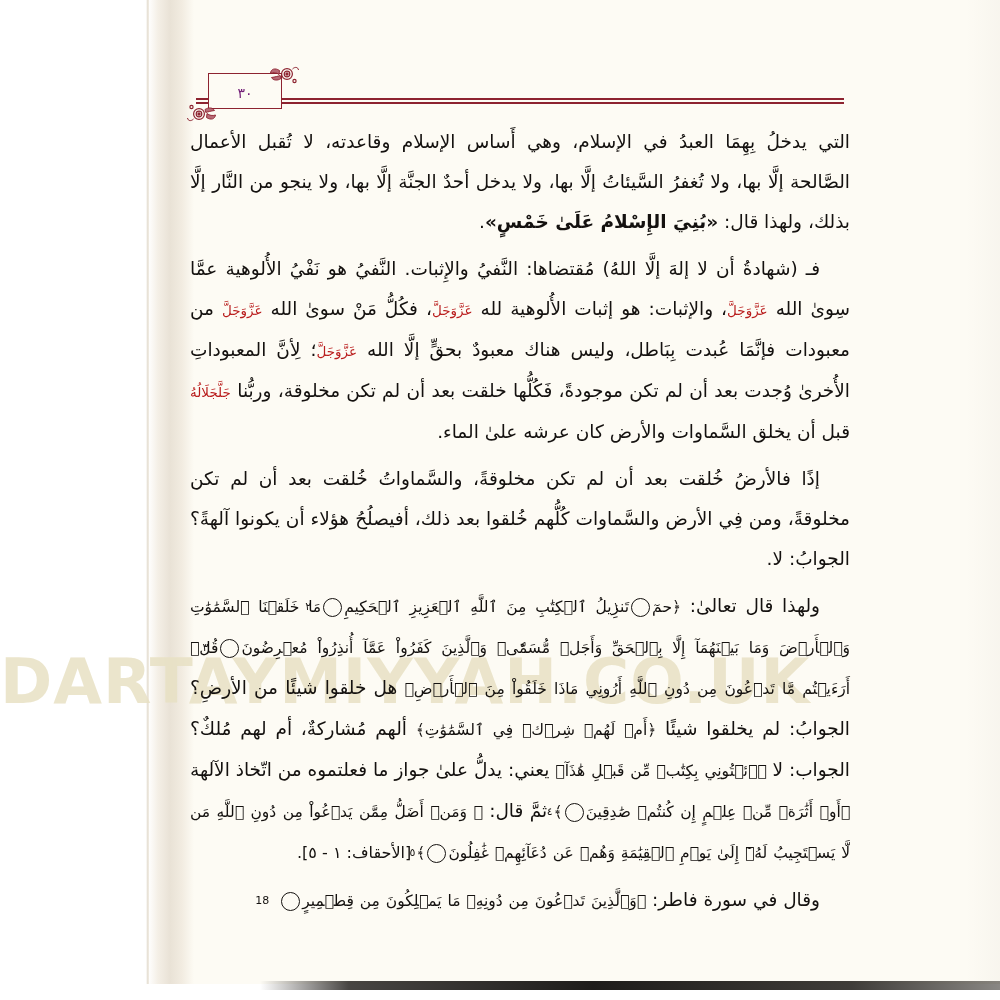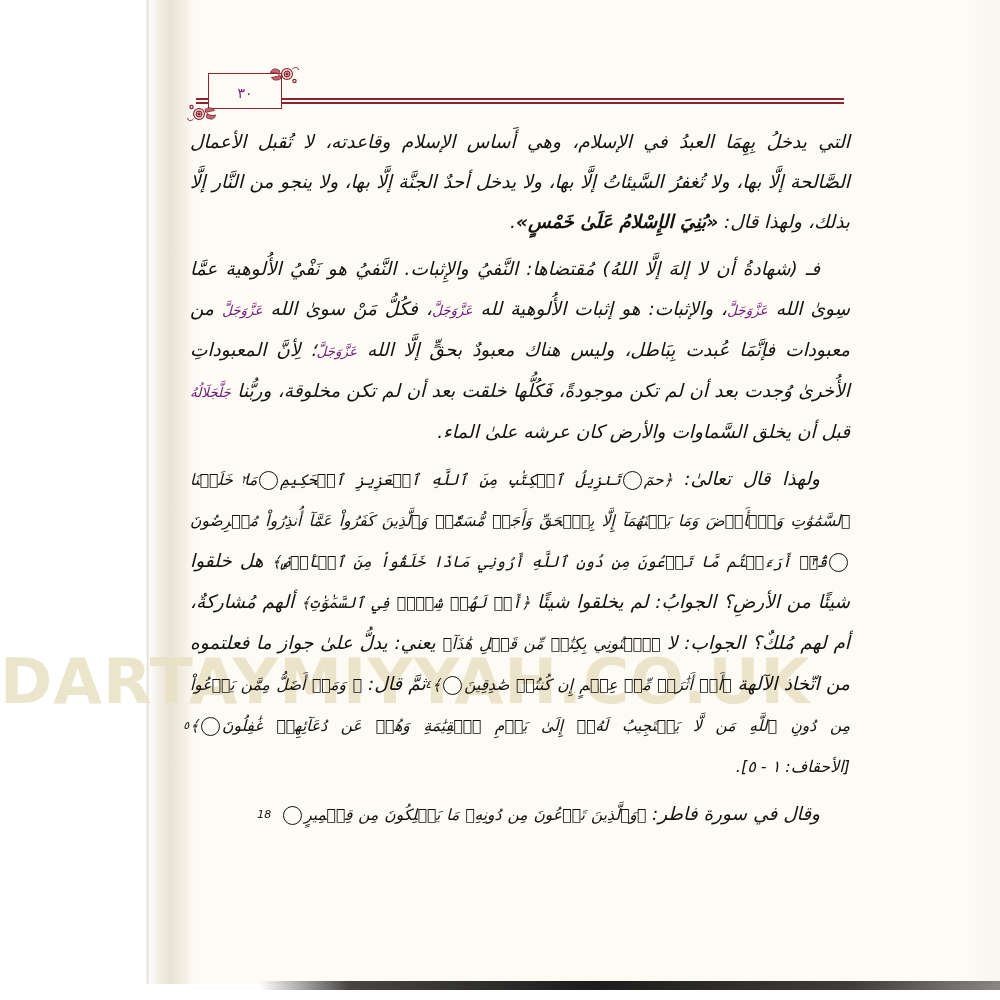--- a/index.html
+++ b/index.html
@@ -172,33 +172,32 @@
   }
 
   
   .body {
     margin-top: 6px;
     font-family: "DejaVu Sans", "Liberation Sans", sans-serif;
     color: #14110f;
     text-align: justify;
     text-justify: inter-word;
     direction: rtl;
-    font-style: italic;
   }
   p.para {
     margin: 0 0 7px 0;
     font-size: 18.5px;
     line-height: 40px;
     text-indent: 30px;
     text-align: justify;
   }
   p.para.noindent { text-indent: 0; }
 
   .accent {           
-    color: #701a75;
+    color: #b91c1c;
     font-size: 13.5px;
     letter-spacing: -0.3px;
   }
 
   .hadith {           
     font-weight: 600;
     letter-spacing: -0.2px;
   }
   .ayah {
     font-family: "DejaVu Sans", "Liberation Sans", sans-serif;
@@ -288,20 +287,21 @@
           </g>
         </svg>
 
         <div class="folio-num">٣٠</div>
       </div>
     </div>
 
     <div class="body" id="body-text">
         <p class="para noindent"><span>التي يدخلُ بِهِمَا العبدُ في الإسلام، وهي أَساس الإسلام وقاعدته، لا تُقبل الأعمال الصَّالحة إلَّا بها، ولا تُغفرُ السَّيئاتُ إلَّا بها، ولا يدخل أحدٌ الجنَّة إلَّا بها، ولا ينجو من النَّار إلَّا بذلك، ولهذا قال: </span><span class="hadith">«بُنِيَ الإِسْلامُ عَلَىٰ خَمْسٍ»</span><span>.</span></p>
         <p class="para"><span>فـ (شهادةُ أن لا إلهَ إلَّا اللهُ) مُقتضاها: النَّفيُ والإِثبات. النَّفيُ هو نَفْيُ الأُلوهية عمَّا سِوىٰ الله </span><span class="accent">عَزَّوَجَلَّ</span><span>، والإثبات: هو إثبات الأُلوهية لله </span><span class="accent">عَزَّوَجَلَّ</span><span>، فكُلُّ مَنْ سوىٰ الله </span><span class="accent">عَزَّوَجَلَّ</span><span> من معبودات فإنَّمَا عُبدت بِبَاطل، وليس هناك معبودٌ بحقٍّ إلَّا الله </span><span class="accent">عَزَّوَجَلَّ</span><span>؛ لِأنَّ المعبوداتِ الأُخرىٰ وُجدت بعد أن لم تكن موجودةً، فَكُلُّها خلقت بعد أن لم تكن مخلوقة، وربُّنا </span><span class="accent">جَلَّجَلَالُهُ</span><span> قبل أن يخلق السَّماوات والأرض كان عرشه علىٰ الماء.</span></p>
+        <p class="para"><span>إذًا فالأرضُ خُلقت بعد أن لم تكن مخلوقةً، والسَّماواتُ خُلقت بعد أن لم تكن مخلوقةً، ومن فِي الأرض والسَّماوات كُلُّهم خُلقوا بعد ذلك، أفيصلُحُ هؤلاء أن يكونوا آلهةً؟ الجوابُ: لا.</span></p>
         <p class="para"><span>ولهذا قال تعالىٰ: </span><span class="ayah">﴿حمٓ</span><span class="ayah-num">١</span><span class="ayah">تَنزِيلُ ٱلۡكِتَٰبِ مِنَ ٱللَّهِ ٱلۡعَزِيزِ ٱلۡحَكِيمِ</span><span class="ayah-num">٢</span><span class="ayah">مَا خَلَقۡنَا ٱلسَّمَٰوَٰتِ وَٱلۡأَرۡضَ وَمَا بَيۡنَهُمَآ إِلَّا بِٱلۡحَقِّ وَأَجَلٖ مُّسَمّٗىۚ وَٱلَّذِينَ كَفَرُواْ عَمَّآ أُنذِرُواْ مُعۡرِضُونَ</span><span class="ayah-num">٣</span><span class="ayah">قُلۡ أَرَءَيۡتُم مَّا تَدۡعُونَ مِن دُونِ ٱللَّهِ أَرُونِي مَاذَا خَلَقُواْ مِنَ ٱلۡأَرۡضِ﴾</span><span> هل خلقوا شيئًا من الأرضِ؟ الجوابُ: لم يخلقوا شيئًا </span><span class="ayah">﴿أَمۡ لَهُمۡ شِرۡكٞ فِي ٱلسَّمَٰوَٰتِ﴾</span><span> ألهم مُشاركةٌ، أم لهم مُلكٌ؟ الجواب: لا </span><span class="ayah">﴿ٱئۡتُونِي بِكِتَٰبٖ مِّن قَبۡلِ هَٰذَآ﴾</span><span> يعني: يدلُّ علىٰ جواز ما فعلتموه من اتّخاذ الآلهة </span><span class="ayah">﴿أَوۡ أَثَٰرَةٖ مِّنۡ عِلۡمٍ إِن كُنتُمۡ صَٰدِقِينَ</span><span class="ayah-num">٤</span><span class="ayah">﴾</span><span> ثمَّ قال: </span><span class="ayah">﴿ وَمَنۡ أَضَلُّ مِمَّن يَدۡعُواْ مِن دُونِ ٱللَّهِ مَن لَّا يَسۡتَجِيبُ لَهُۥٓ إِلَىٰ يَوۡمِ ٱلۡقِيَٰمَةِ وَهُمۡ عَن دُعَآئِهِمۡ غَٰفِلُونَ</span><span class="ayah-num">٥</span><span class="ayah">﴾</span><span class="cite"> [الأحقاف: ١ - ٥].</span></p>
         <p class="para"><span>وقال في سورة فاطر: </span><span class="ayah">﴿وَٱلَّذِينَ تَدۡعُونَ مِن دُونِهِۦ مَا يَمۡلِكُونَ مِن قِطۡمِيرٍ</span><span class="ayah-num">18</span><span class="ayah"></span></p>
       </div>
 
   </div>
 
   <div class="scan-edge-bottom"></div>
   <div class="scan-edge-bottom2"></div>
 </div>
 

